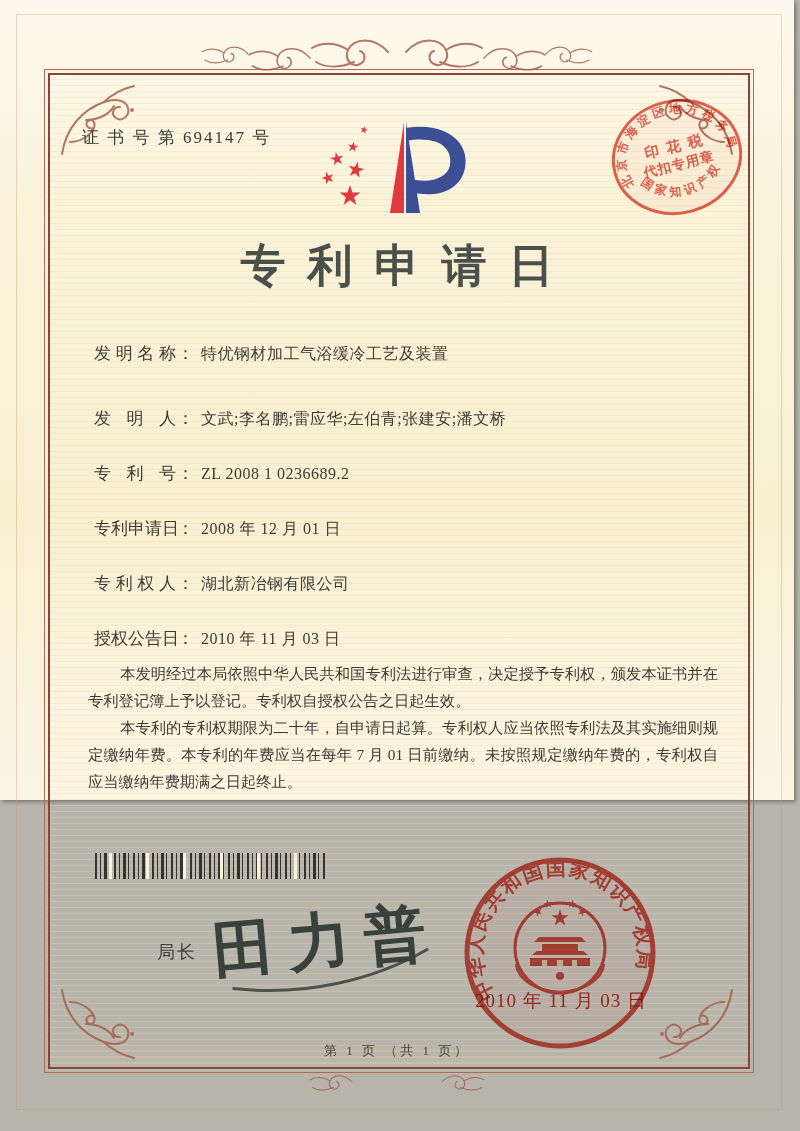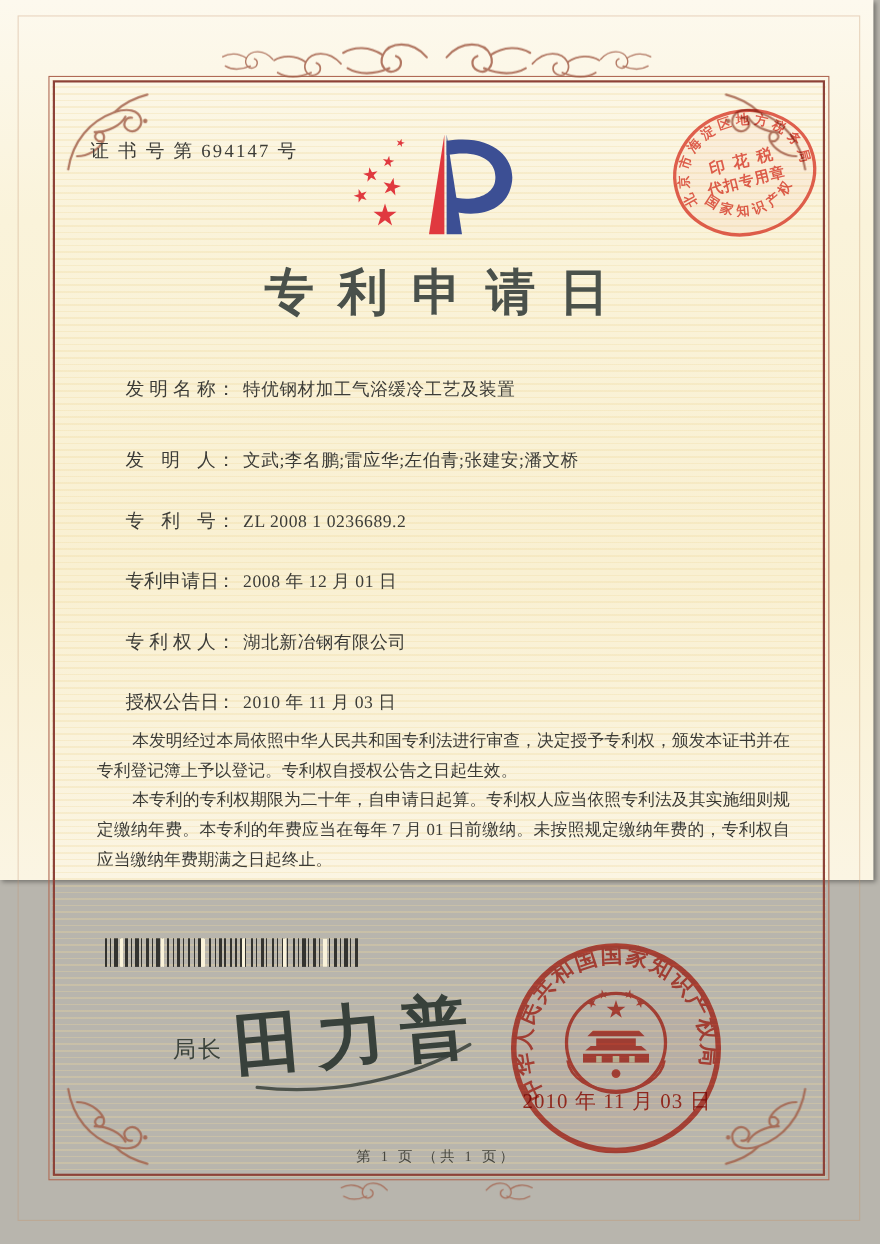--- a/index.html
+++ b/index.html
@@ -34,39 +34,39 @@
   }
   .cert-no{
     position:absolute;left:82px;top:126px;
     font-size:17px;color:#3c3c37;letter-spacing:2px;
   }
   .title{
     position:absolute;left:0;top:236px;width:794px;
     text-align:center;font-size:45px;font-weight:700;
     letter-spacing:22px;text-indent:22px;color:#4a514b;
   }
-  .frow{position:absolute;left:94px;font-size:17px;color:#3c3c37;white-space:nowrap;margin-left:20px;}
+  .frow{position:absolute;left:94px;font-size:17px;color:#3c3c37;white-space:nowrap;}
   .frow.r1{top:342px;} .frow.r2{top:407px;} .frow.r3{top:462px;}
   .frow.r4{top:517px;} .frow.r5{top:572px;} .frow.r6{top:627px;}
   .flabel{display:inline-block;width:82px;text-align:justify;text-align-last:justify;vertical-align:baseline;}
   .fcolon{margin:0 7px 0 1px;}
   .fvalue{font-size:16px;letter-spacing:.5px;}
   .paras{
     position:absolute;left:88px;top:660px;width:630px;
     font-size:15.3px;line-height:27px;color:#3b3b36;text-align:justify;
   }
   .paras p{margin:0;text-indent:2.1em;}
   .barcode{
     position:absolute;left:95px;top:853px;width:232px;height:26px;
     background:
       repeating-linear-gradient(90deg, rgba(250,243,218,0) 0 14px, rgba(250,243,218,1) 14px 17px, rgba(250,243,218,0) 17px 37px),
       repeating-linear-gradient(90deg, #33332f 0 2px, transparent 2px 5px, #33332f 5px 6px, transparent 6px 9px, #33332f 9px 12px, transparent 12px 14px, #33332f 14px 15px, transparent 15px 19px);
   }
   .sig-title{
-    position:absolute;left:157px;top:940px;font-size:21px;color:#3b433c;letter-spacing:2px;
+    position:absolute;left:157px;top:940px;font-size:18px;color:#3b433c;letter-spacing:2px;
   }
   .sig-svg{position:absolute;left:200px;top:886px;}
   .seal-svg{position:absolute;left:455px;top:850px;mix-blend-mode:multiply;}
   .seal-date{
     position:absolute;left:461px;top:988px;width:200px;text-align:center;
     font-size:19px;color:#c63a2e;letter-spacing:1px;mix-blend-mode:multiply;
   }
   .stamp-svg{position:absolute;left:577px;top:62px;mix-blend-mode:multiply;}
   .logo-svg{position:absolute;left:300px;top:108px;}
   .footer{

